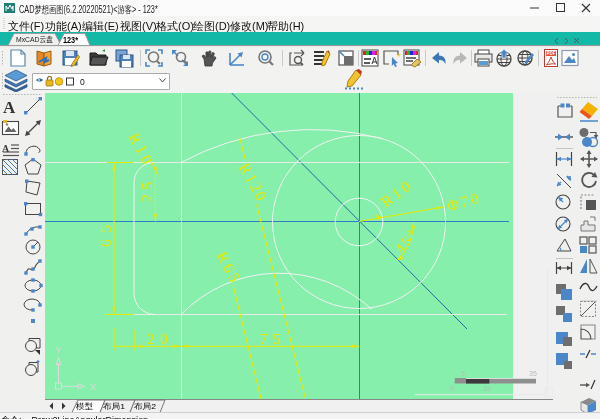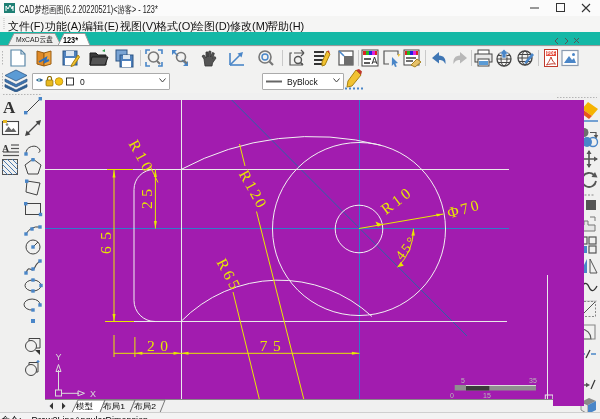--- a/index.html
+++ b/index.html
@@ -268,29 +268,20 @@
     <rect x="11" y="4" width="7" height="6" rx="1" fill="#e8b820" stroke="#8a6a00" stroke-width="0.7"></rect>
     <path d="M12.5 4 L12.5 2.5 A2 2 0 0 1 16.5 2.5 L16.5 4" fill="none" stroke="#8a6a00" stroke-width="1.2"></path>
     <circle cx="24" cy="5.5" r="3.8" fill="#f5c518" stroke="#b8860b" stroke-width="0.8"></circle>
     <rect x="31.5" y="2" width="7" height="7" fill="#fff" stroke="#222" stroke-width="0.9"></rect>
   </svg>
   <div class="cotext" style="left:47px">0</div>
   <svg class="arr" viewBox="0 0 7 5">
         <path d="M0.5 0.5 L3.5 4 L6.5 0.5" fill="none" stroke="#444"></path>
       </svg>
 </div>
-<div class="combo" style="left:262px;width:80px">
-  <svg class="abs" style="left:3px;top:6px" width="16" height="3" viewBox="0 0 16 3">
-        <line x1="0" y1="1.5" x2="16" y2="1.5" stroke="#666" stroke-width="2"></line>
-      </svg>
-  <div class="cotext" style="left:24px">ByBlock</div>
-  <svg class="arr" viewBox="0 0 7 5">
-        <path d="M0.5 0.5 L3.5 4 L6.5 0.5" fill="none" stroke="#444"></path>
-      </svg>
-</div>
 <svg class="abs" style="left:344px;top:0px" width="22" height="22" viewBox="0 0 22 22">
   <path d="M12 2 L17 7 L8 18 L3 19 L4 13 Z" fill="#f2c231" stroke="#a88210"></path>
   <path d="M12 2 L17 7 L18 3.5 L15 1 Z" fill="#c0392b"></path>
   <g stroke="#4a86c8" stroke-width="2" stroke-dasharray="2,2">
         <line x1="1" y1="20.5" x2="21" y2="20.5"></line>
       </g>
 </svg>
 </div>
 <div id="lefttb" class="abs">
 <svg width="45" height="320" viewBox="0 0 45 320">
@@ -522,21 +513,21 @@
         <path d="M11 9 L7 6.8 L7 11.2 Z" fill="#555"></path>
         <path d="M12 13 L16 4" stroke="#333" stroke-width="1.2"></path>
       </g>
   <g transform="translate(26,303)">
         <path d="M2 6 L10 2 L17 5 L9 9 Z" fill="#8a8a8a"></path>
         <path d="M2 6 L9 9 L9 18 L2 14 Z" fill="#e8e8e8" stroke="#666" stroke-width="0.7"></path>
         <path d="M9 9 L17 5 L17 14 L9 18 Z" fill="#4a86c8"></path>
       </g>
 </svg>
 </div>
-<div id="canvas-holder" class="abs" style="left:45px;top:100px;width:539px;height:306px;background:#a21caf">
+<div id="canvas-holder" class="abs" style="left:45px;top:93px;width:468px;height:306px;background:#86efac">
 <svg width="508" height="306" viewBox="45 93 508 306" font-family="Liberation Serif, serif">
 
   <g stroke="#2f7cca" stroke-width="1" fill="none" shape-rendering="crispEdges">
     <line x1="45" y1="221.5" x2="508.5" y2="221.5"></line>
     <line x1="359" y1="93" x2="359" y2="399"></line>
   </g>
   <g stroke="#2a66a8" stroke-width="1" fill="none">
     <line x1="231.7" y1="93" x2="467" y2="329"></line>
   </g>
 

